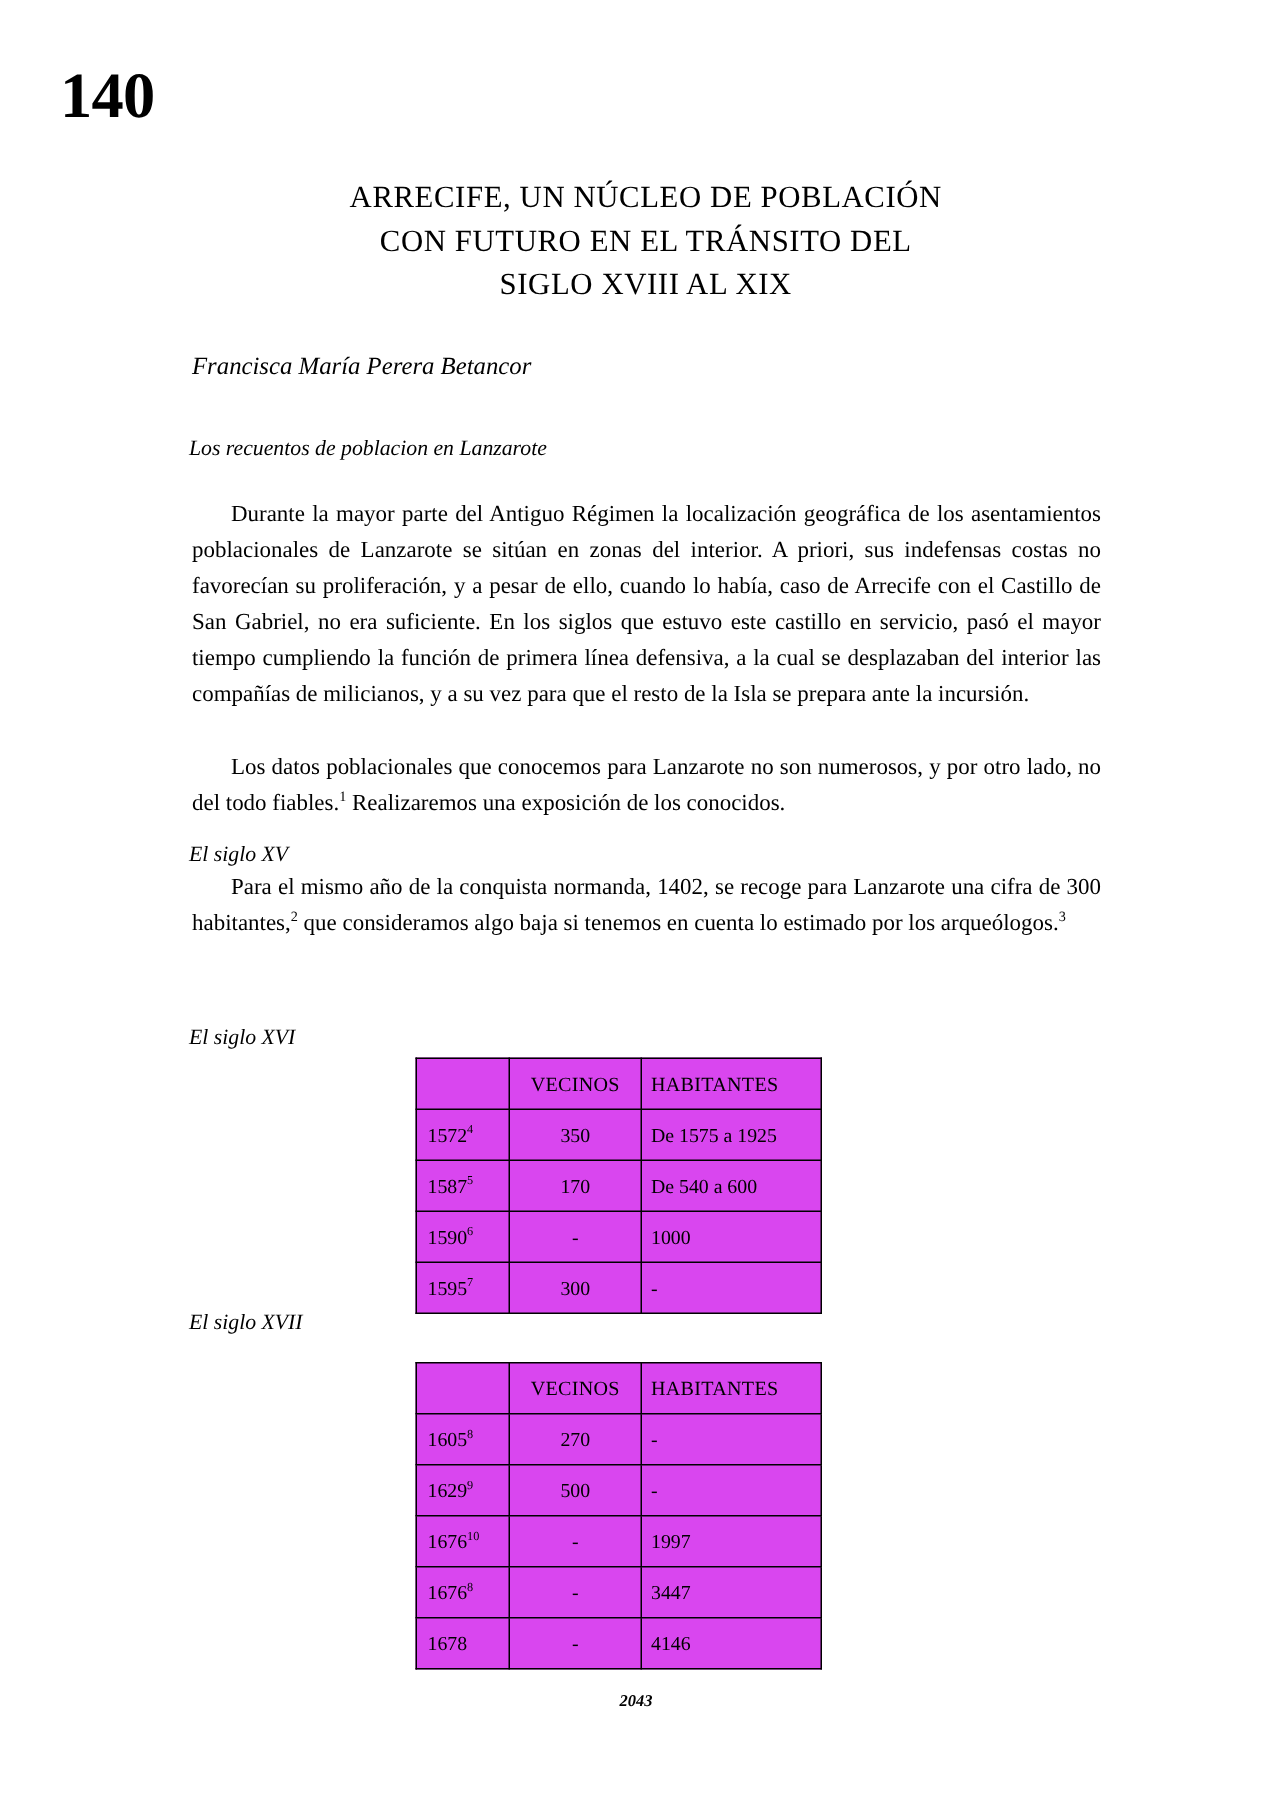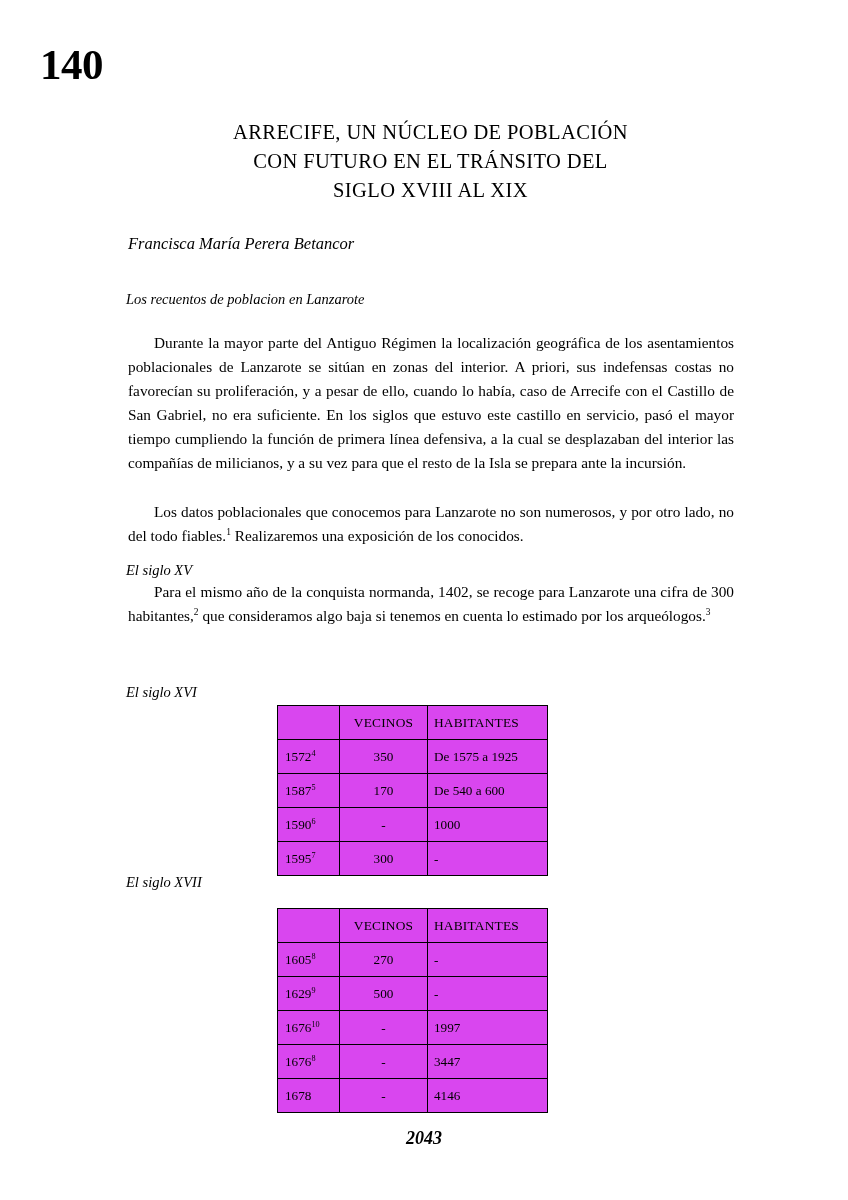--- a/index.html
+++ b/index.html
@@ -116,21 +116,21 @@
 
   
   .footer {
     position: absolute;
     left: 0;
     top: 1128px;
     width: 848px;
     text-align: center;
     font-style: italic;
     font-weight: bold;
-    font-size: 18px;
+    font-size: 11px;
   }
 </style>
 </head>
 <body>
 
 <div class="page">
 
   <div class="folio">140</div>
 
   <div class="title-block">

